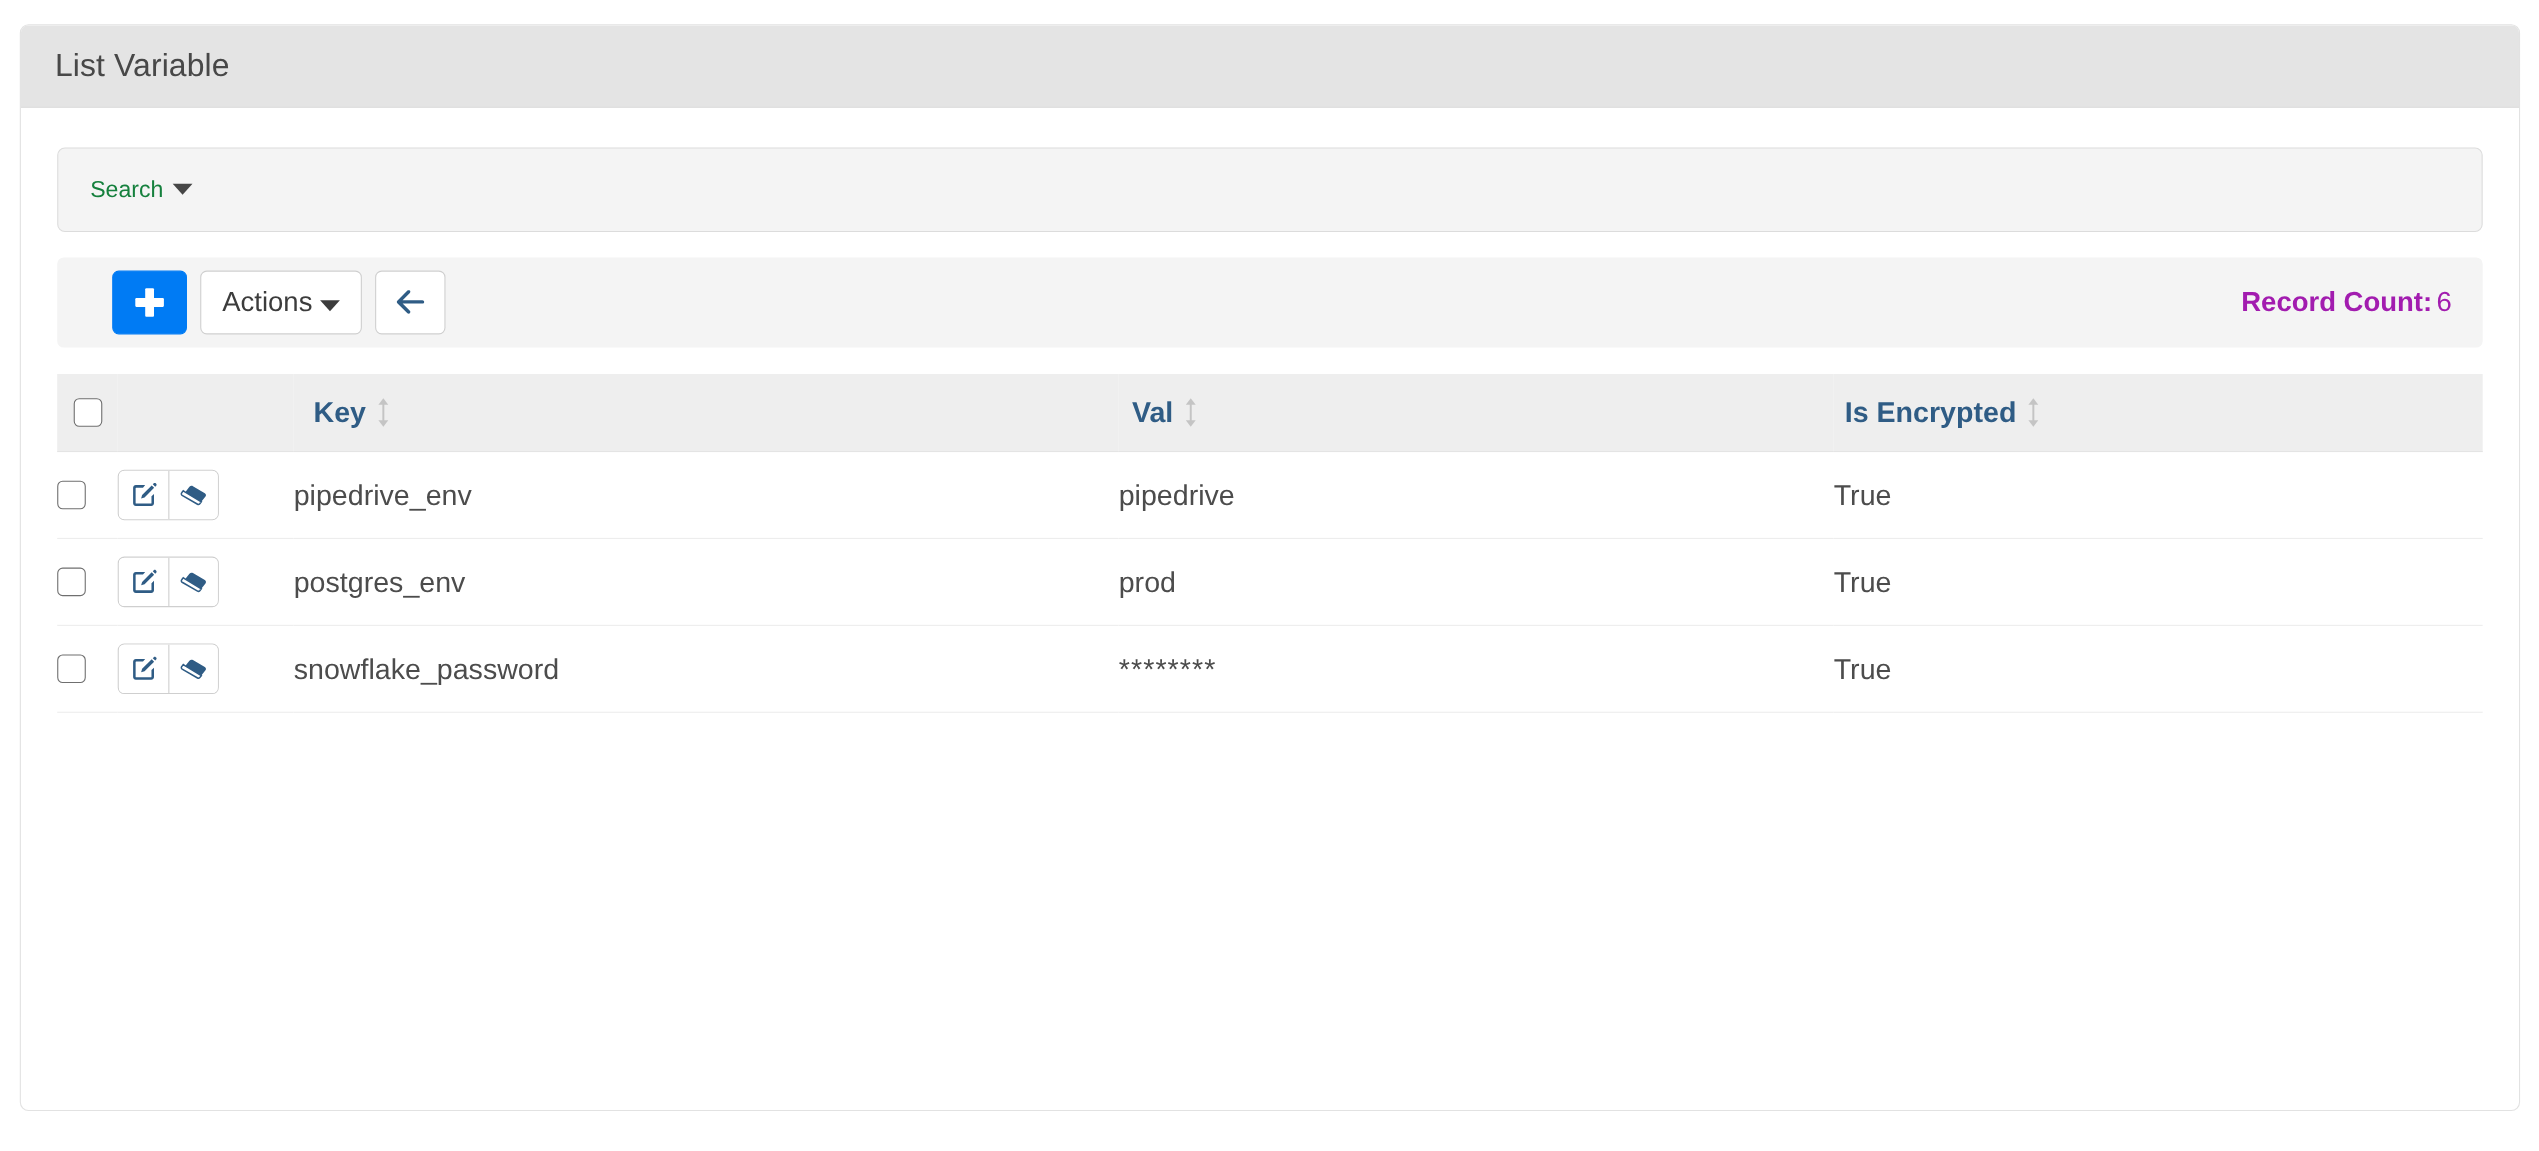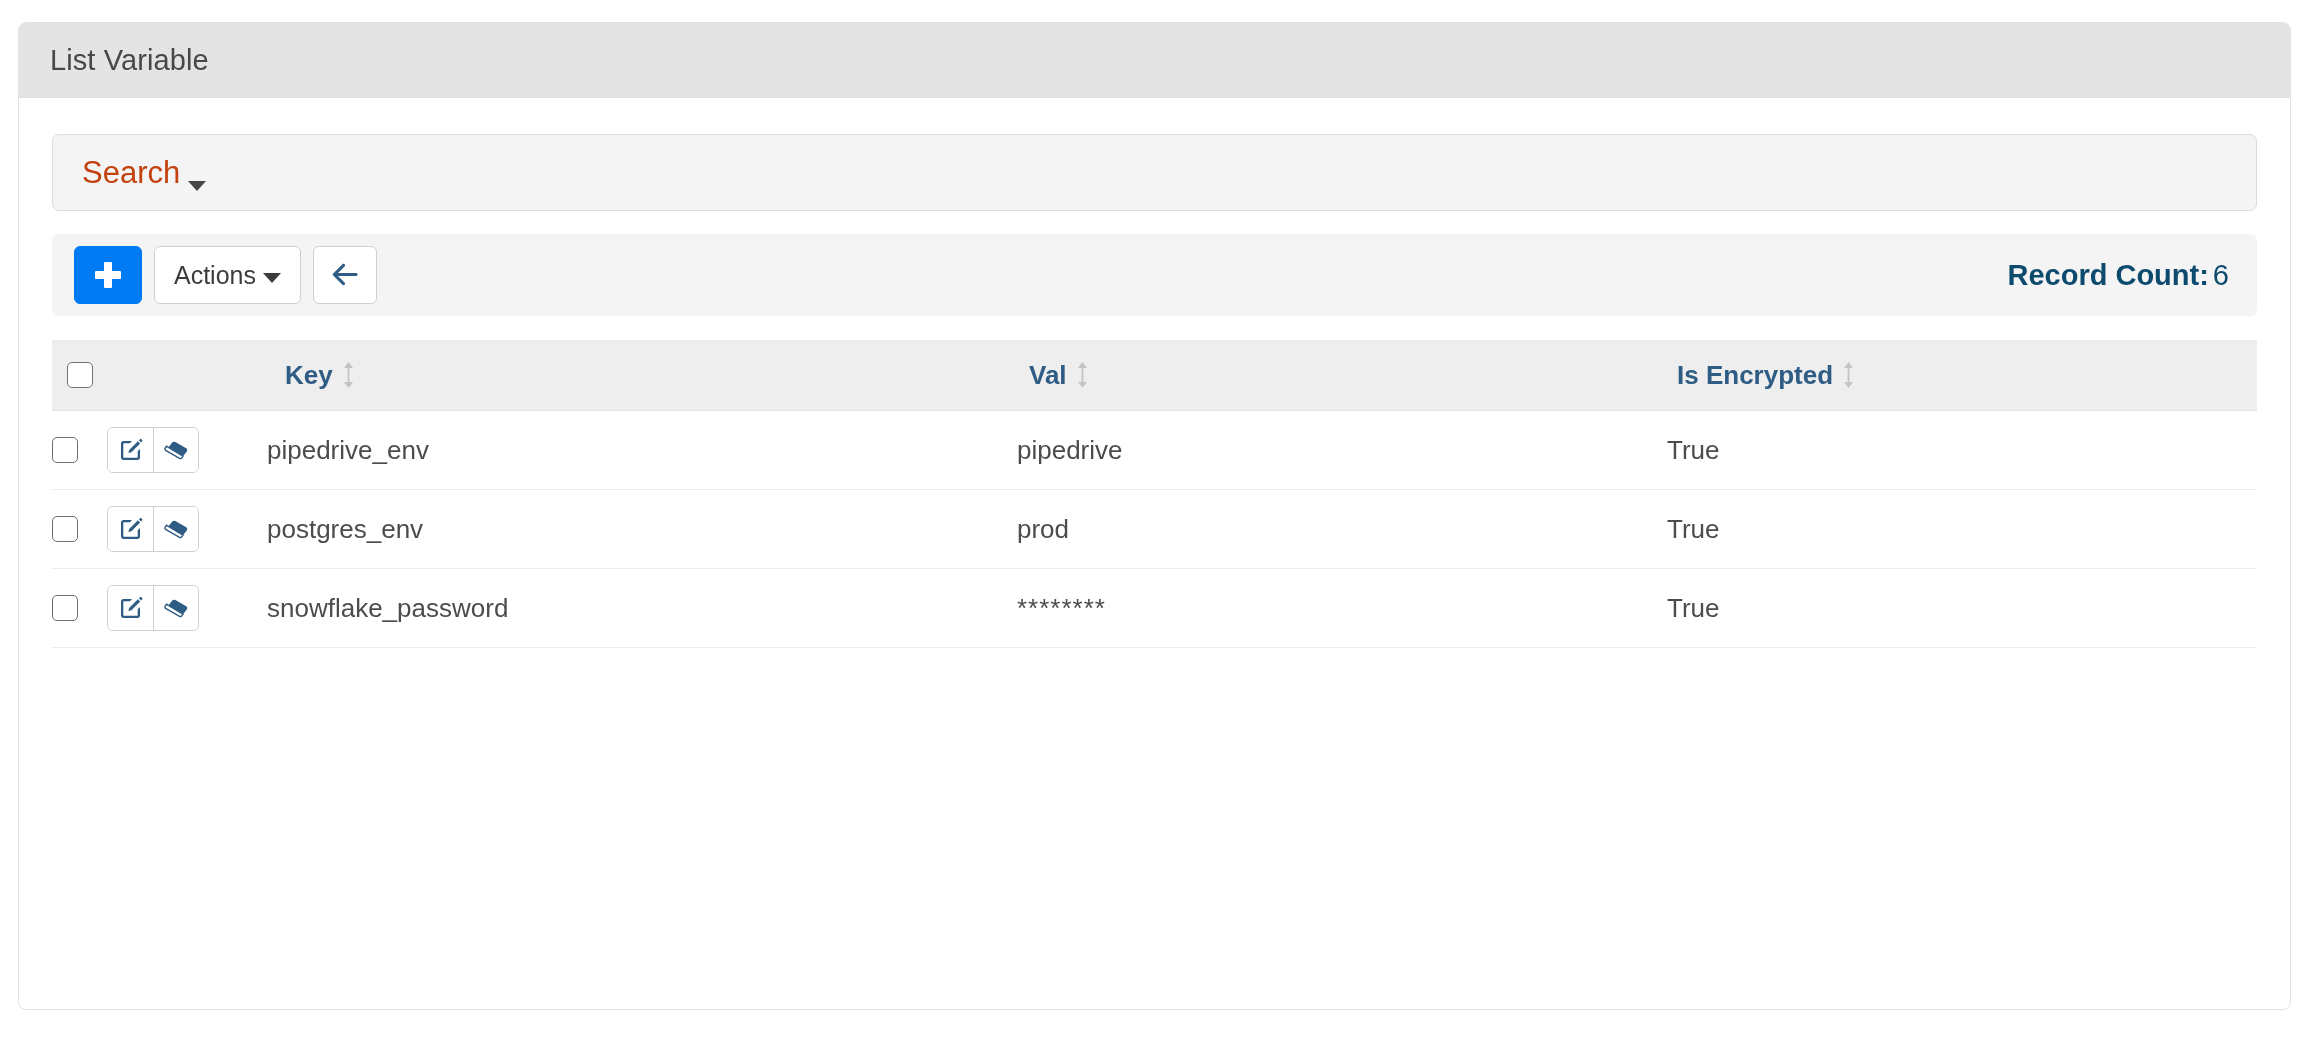--- a/index.html
+++ b/index.html
@@ -58,24 +58,24 @@
     height: 77px;
     background: #f4f4f4;
     border: 1px solid #dcdcdc;
     border-radius: 7px;
     display: flex;
     align-items: center;
     padding-left: 29px;
     box-sizing: border-box;
   }
   .search-toggle {
-    font-size: 31px;
-    color: #c2410c;
+    font-size: 21px;
+    color: #15803d;
     display: inline-flex;
-    align-items: flex-end;
+    align-items: flex-start;
     cursor: pointer;
     user-select: none;
   }
   .caret-down {
     display: inline-block;
     width: 0;
     height: 0;
     margin-left: 8px;
     margin-top: 6px;
     border-left: 9px solid transparent;
@@ -92,20 +92,21 @@
     display: flex;
     align-items: center;
     justify-content: space-between;
     padding: 0 28px 0 22px;
     box-sizing: border-box;
   }
   .toolbar-left {
     display: flex;
     align-items: center;
     gap: 12px;
+    margin-left: 28px;
   }
   .btn {
     font-family: "Liberation Sans", sans-serif;
     font-size: 25px;
     border-radius: 6px;
     box-sizing: border-box;
     cursor: pointer;
     display: inline-flex;
     align-items: center;
     justify-content: center;
@@ -147,22 +148,22 @@
     margin-top: 5px;
     margin-left: 7px;
   }
   .btn-back {
     width: 64px;
     height: 58px;
     background: #ffffff;
     border: 1px solid #cfcfcf;
   }
   .record-count {
-    font-size: 29px;
-    color: #0c4a6e;
+    font-size: 25px;
+    color: #a21caf;
   }
   .record-count .label {
     font-weight: bold;
   }
   .record-count .value {
     font-weight: normal;
     margin-left: 4px;
   }
 
   

